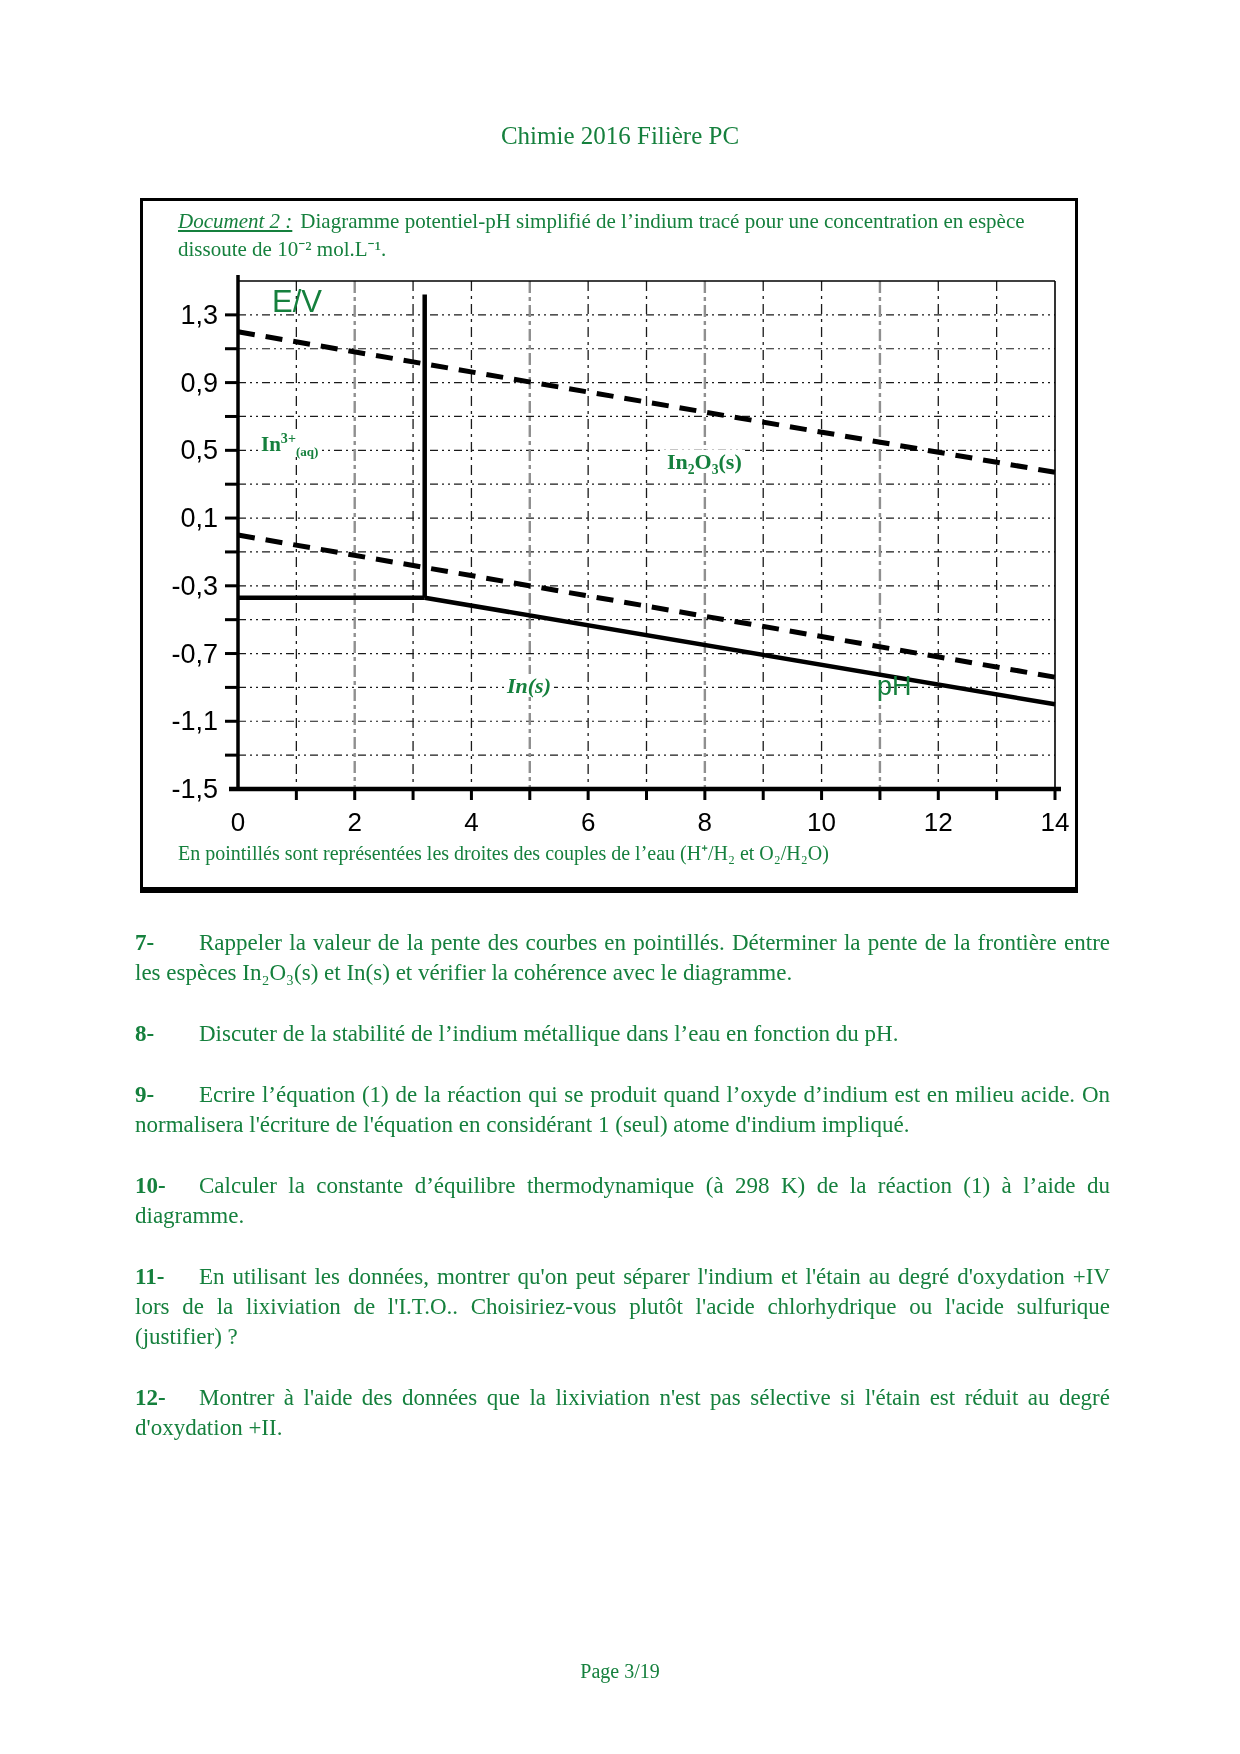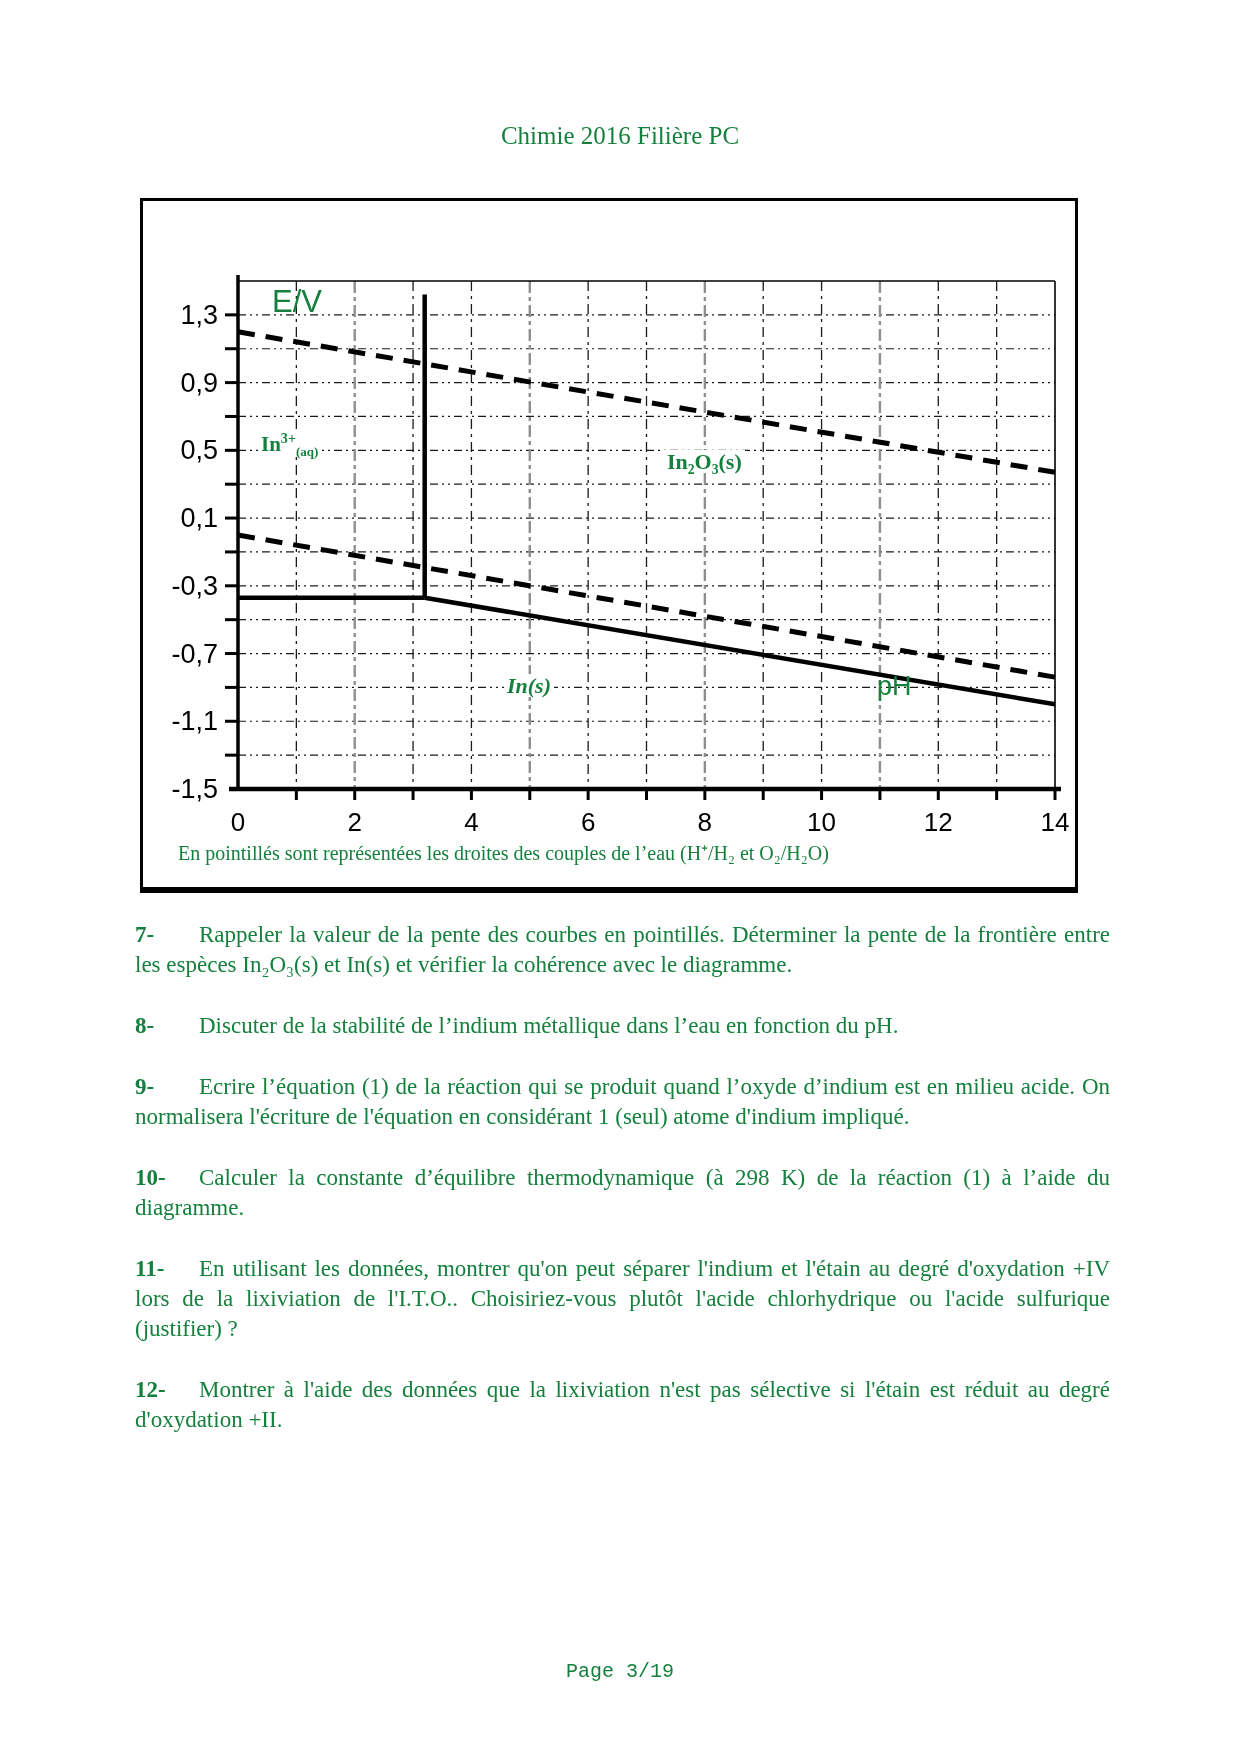--- a/index.html
+++ b/index.html
@@ -26,32 +26,35 @@
   .chart-label{position:absolute;white-space:nowrap;line-height:1.05;}
   .chart-label.boxed{background:#fff;padding:0 3px;}
   .axis-title{font-family:"Liberation Sans",sans-serif;font-size:31px;}
   .axis-title.small{font-size:27px;}
   .region{font-weight:bold;font-size:21px;}
   .region.big{font-size:22px;}
   .region sup{font-size:67%;line-height:0;}
   .region sub{font-size:62%;line-height:0;}
   .chart-footnote{position:absolute;left:35px;top:638px;width:880px;font-size:20px;}
   .questions{position:absolute;left:135px;top:912px;width:975px;font-size:23px;line-height:30px;text-align:justify;}
-  .question{margin:8px 0 31px 0;}
+  .question{margin:16px 0 31px 0;}
   .qnum{font-weight:bold;display:inline-block;width:64px;}
-  .page-footer{position:absolute;top:1660px;left:0;width:100%;text-align:center;font-size:20px;font-family:Liberation Mono, monospace;}
+  .page-footer{position:absolute;top:1660px;left:0;width:100%;text-align:center;font-size:20px;}
 </style>
 </head>
 <body>
 
 <div class="page">
 
   <div class="page-title">Chimie 2016 Filière PC</div>
 
   <div class="doc-box">
+    <div class="doc-header">
+      <span class="doc-label">Document 2 :</span><span>Diagramme potentiel-pH simplifié de l’indium tracé pour une concentration en espèce dissoute de 10⁻² mol.L⁻¹.</span>
+    </div>
 
     <div class="chart-wrap" id="chart-wrap">
       <svg id="ph-svg" width="915" height="592" viewBox="0 0 915 592">
           <line x1="78" y1="498.1333333333333" x2="895" y2="498.1333333333333" class="grid-h"></line>
           <line x1="78" y1="464.26666666666665" x2="895" y2="464.26666666666665" class="grid-h"></line>
           <line x1="78" y1="430.4" x2="895" y2="430.4" class="grid-h"></line>
           <line x1="78" y1="396.5333333333333" x2="895" y2="396.5333333333333" class="grid-h"></line>
           <line x1="78" y1="362.66666666666663" x2="895" y2="362.66666666666663" class="grid-h"></line>
           <line x1="78" y1="328.79999999999995" x2="895" y2="328.79999999999995" class="grid-h"></line>
           <line x1="78" y1="294.9333333333333" x2="895" y2="294.9333333333333" class="grid-h"></line>

